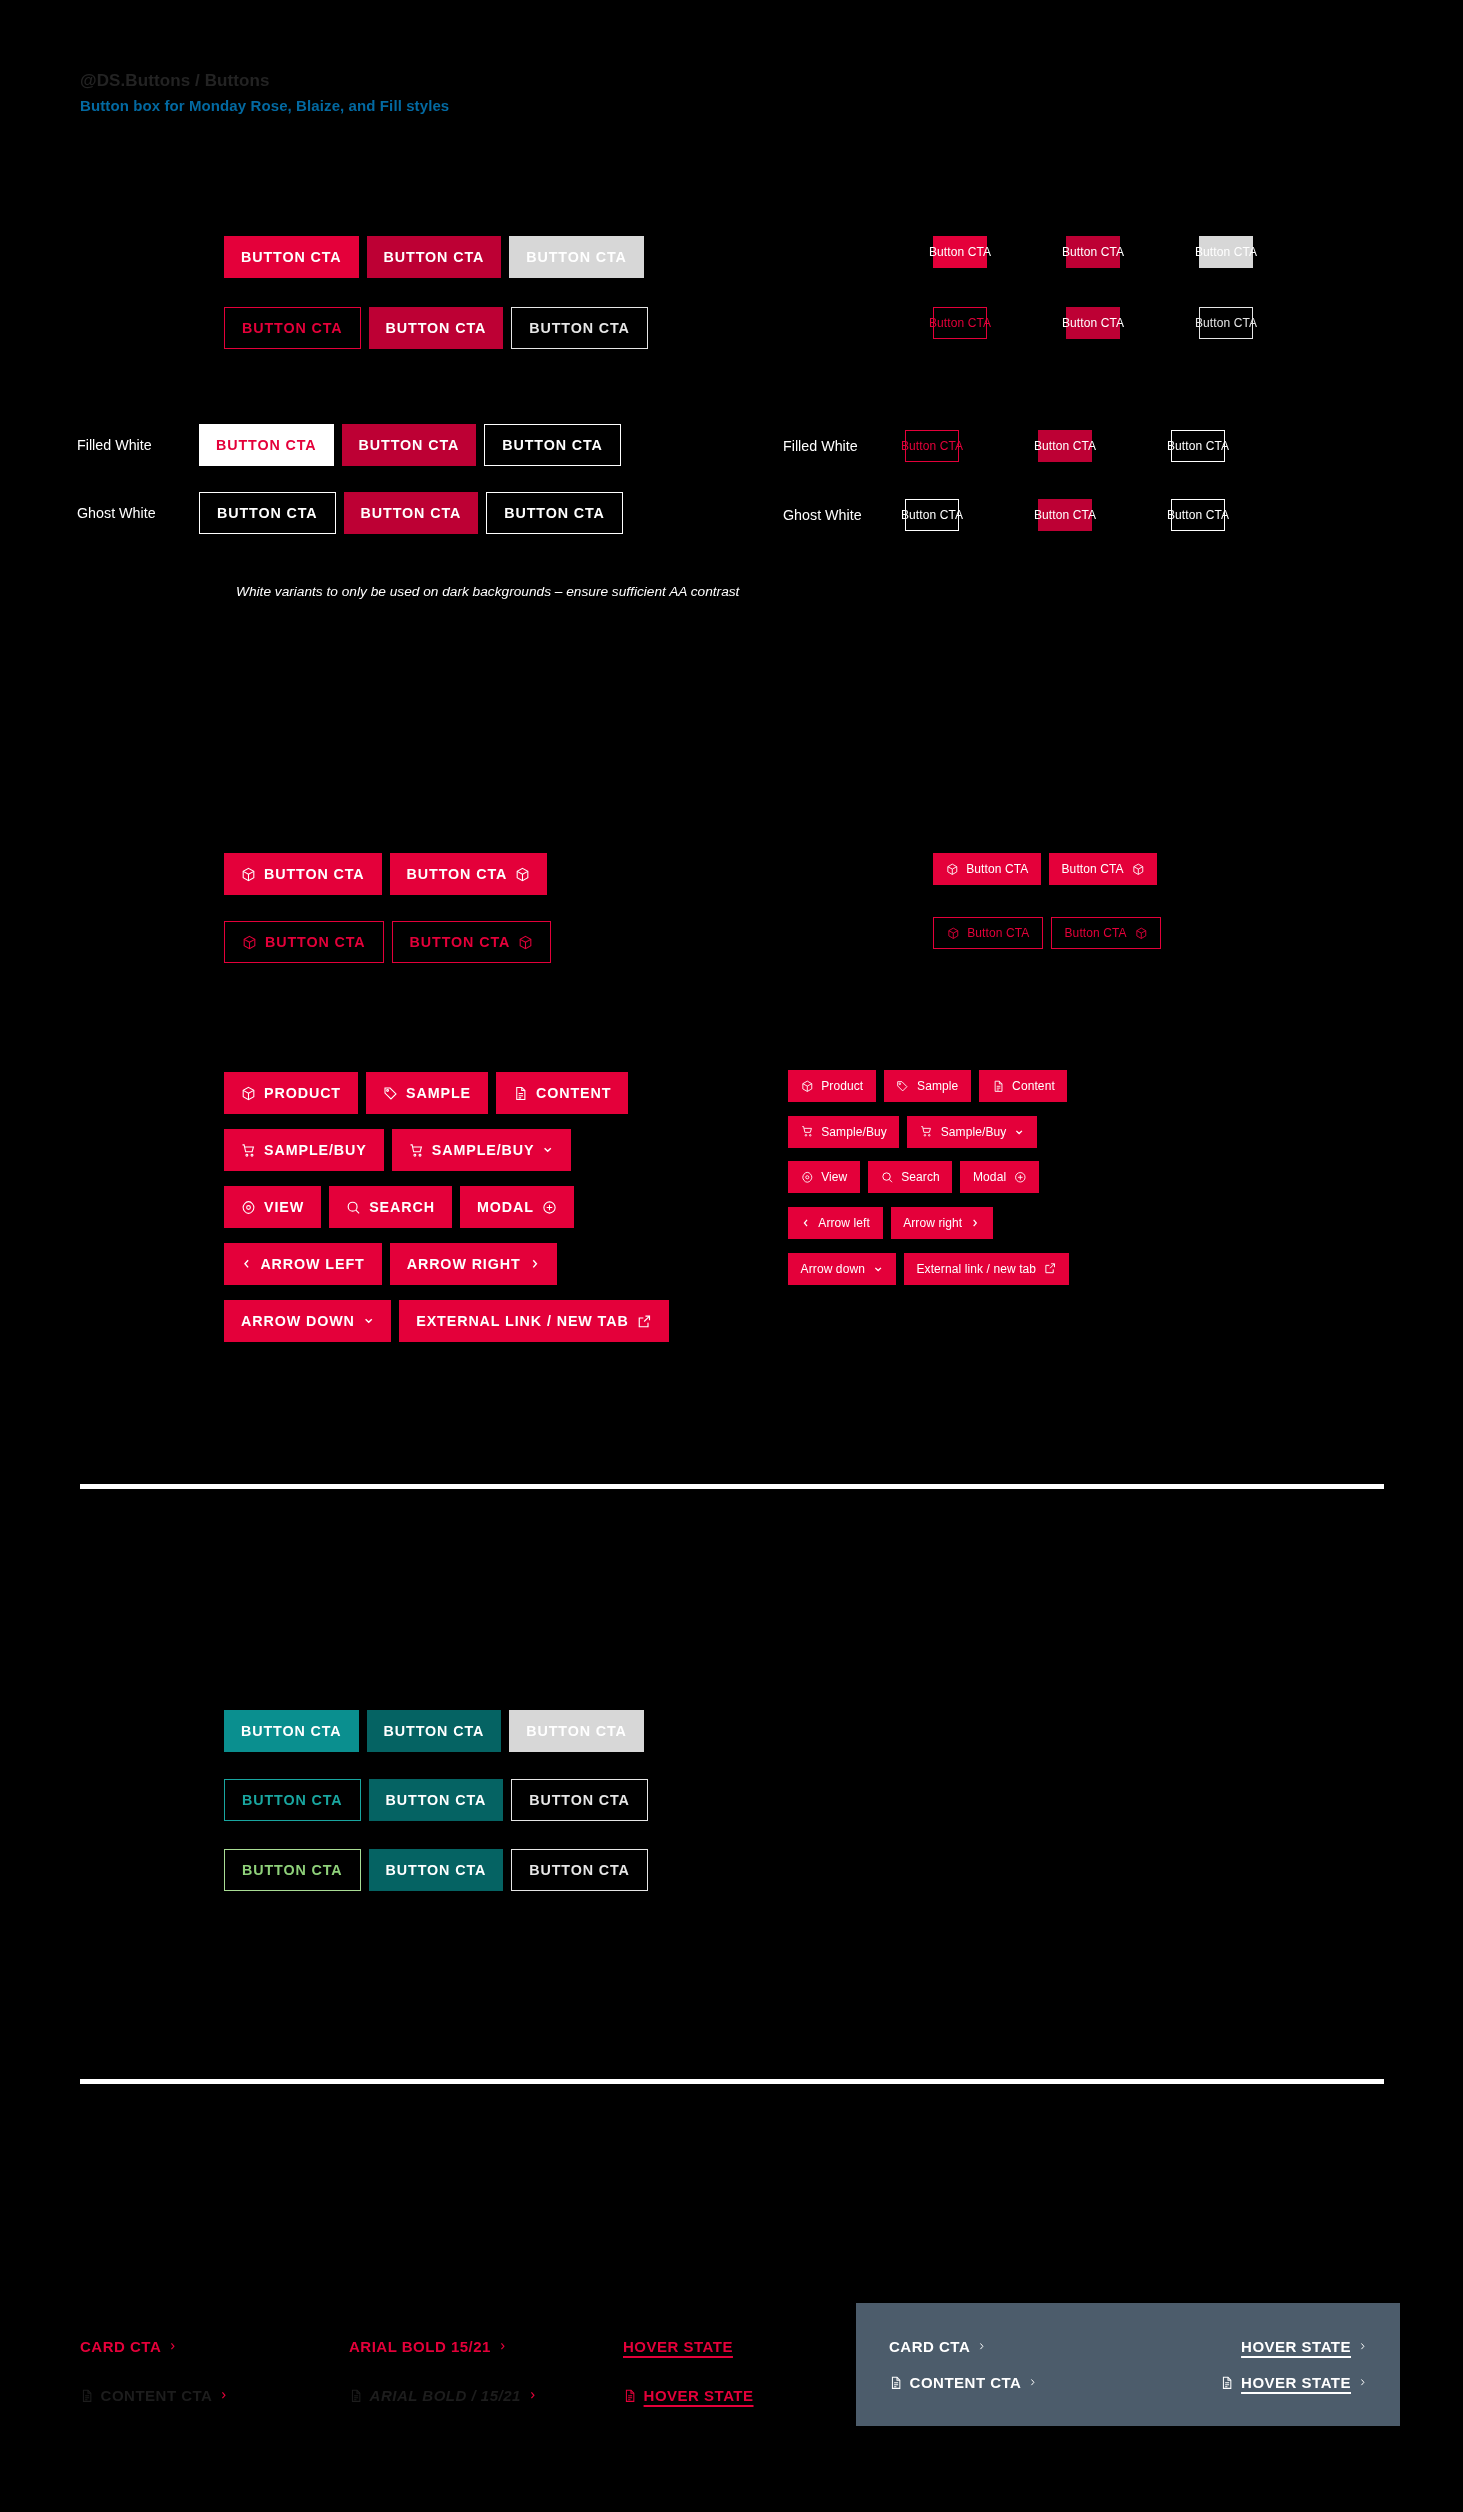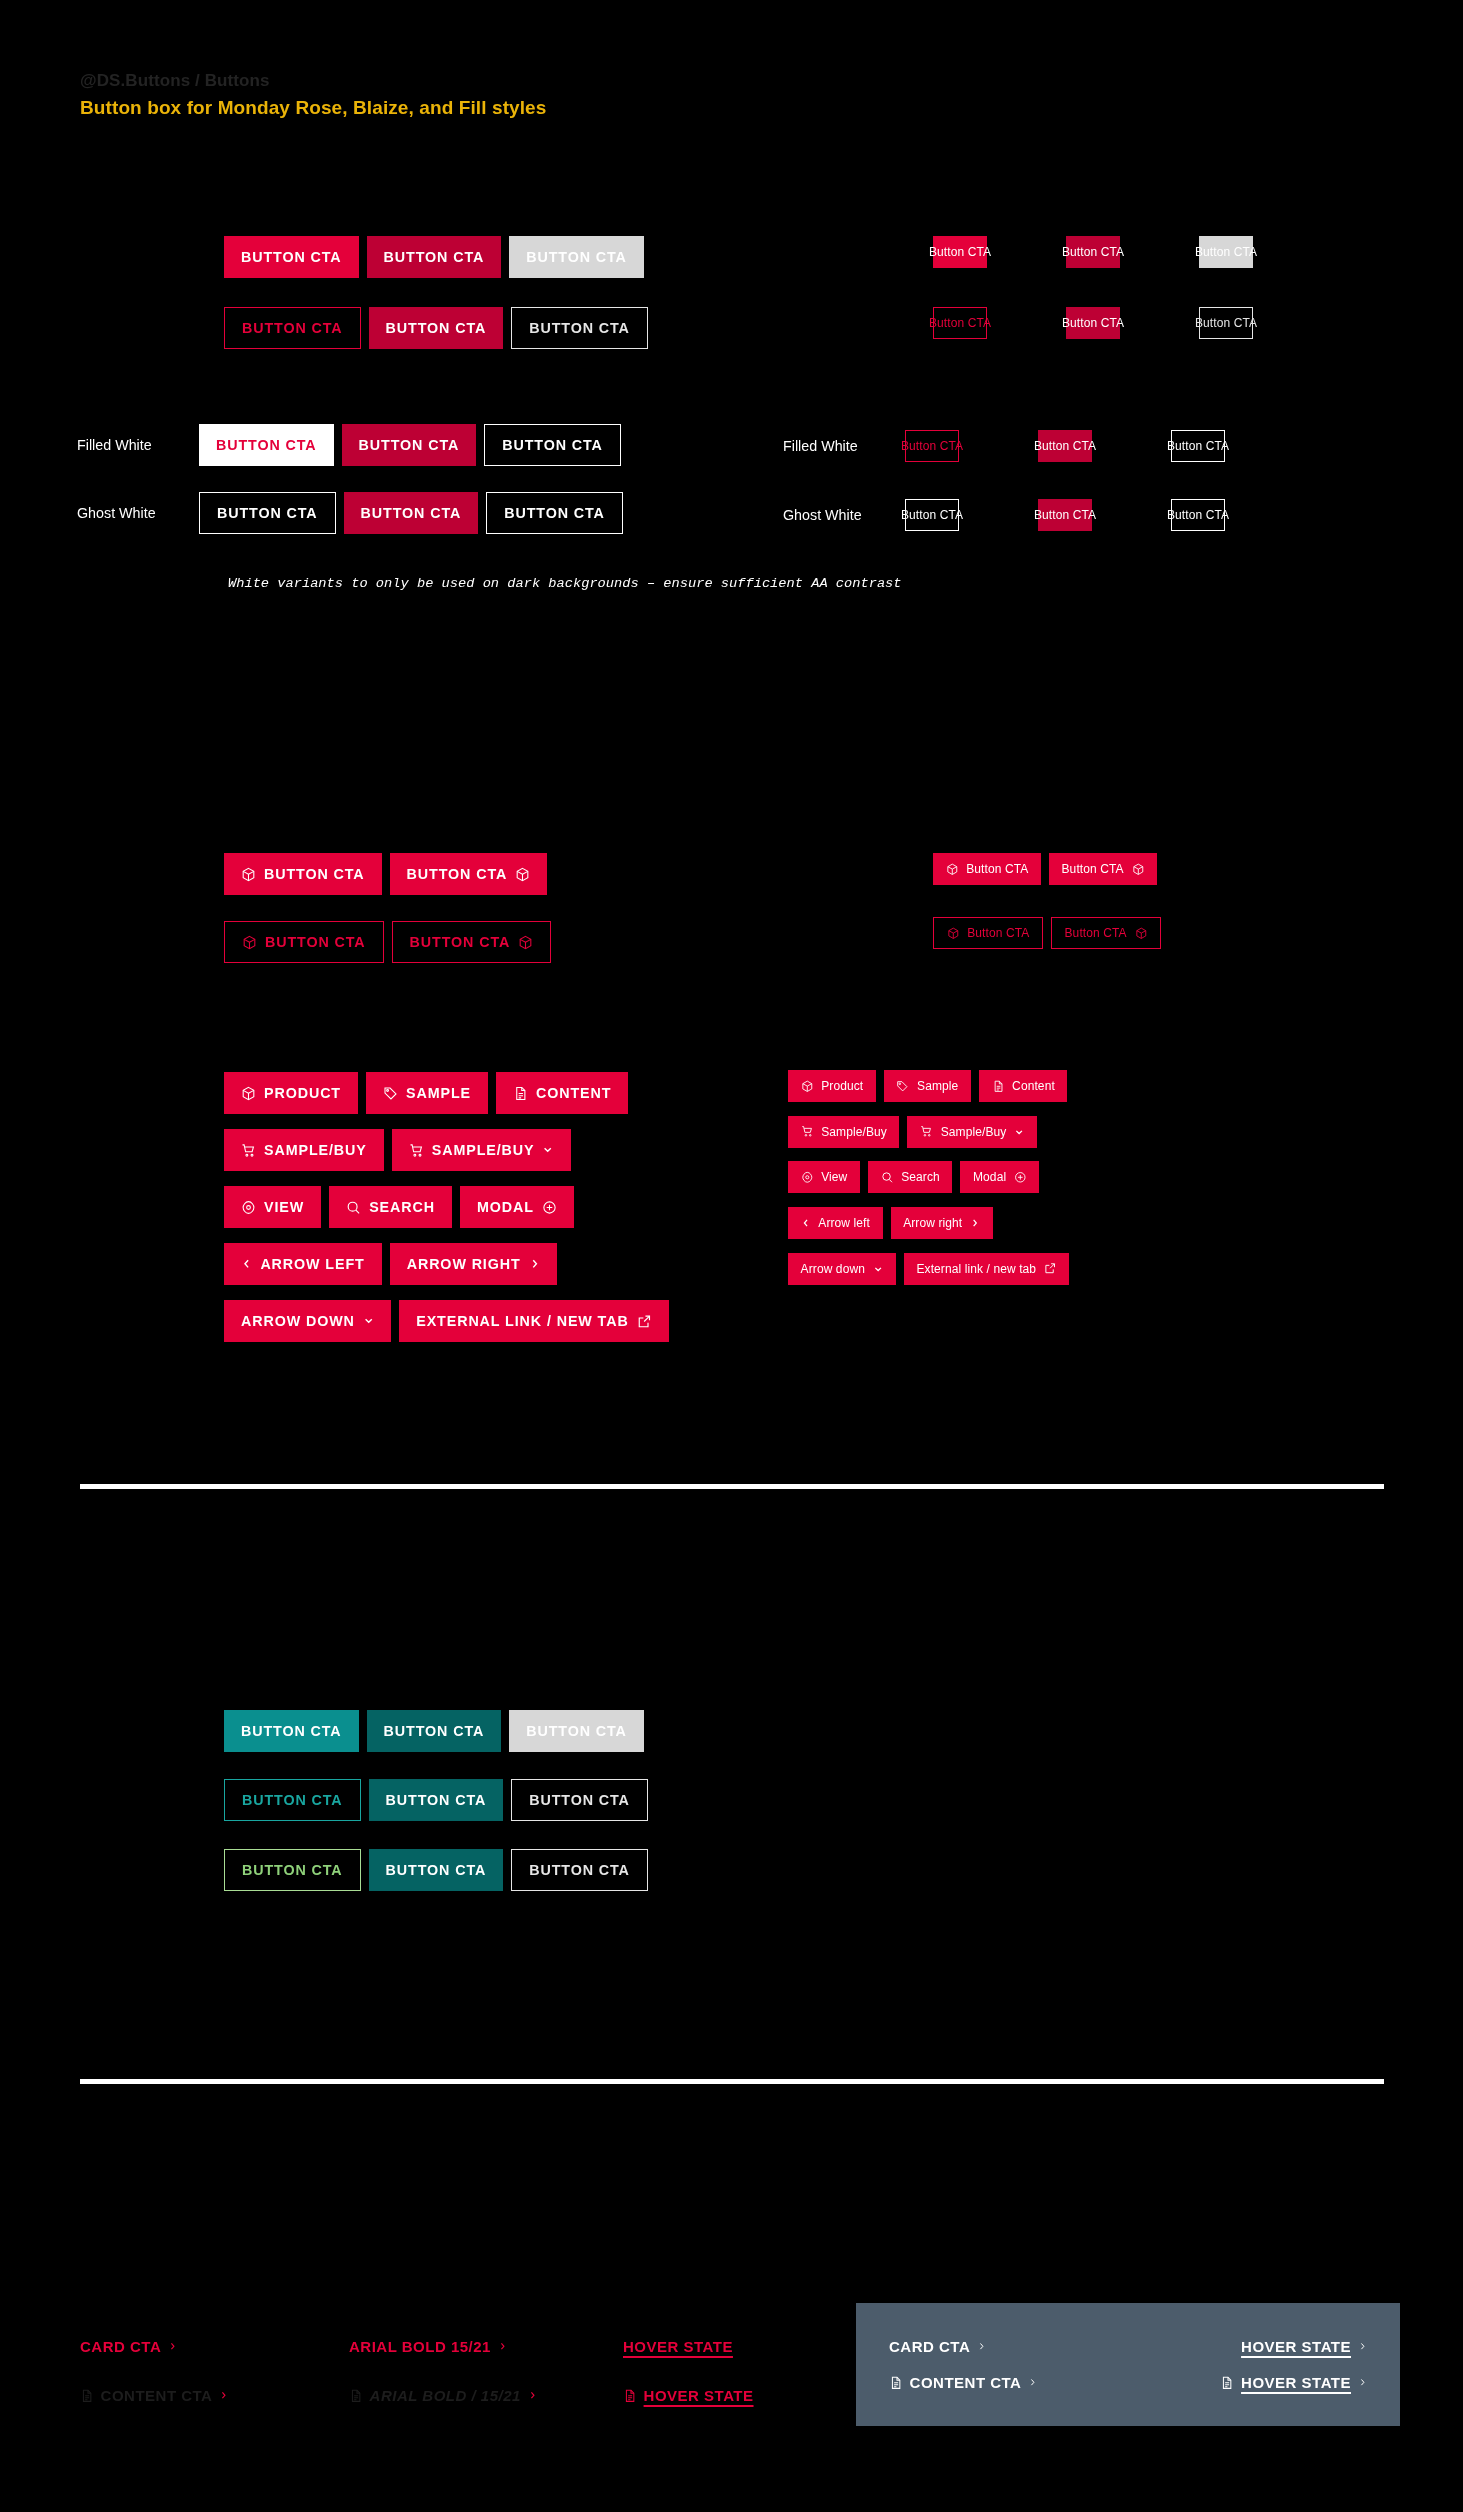--- a/index.html
+++ b/index.html
@@ -16,21 +16,21 @@
   }
   .page { position: relative; width: 1464px; height: 2076px; padding: 0 80px; }
 
   
   .sec-head { position:absolute; left:80px; }
   .sec-title {
     font-size: 17px; font-weight: 700; color:#232323;
     letter-spacing: 0.1px; margin:0 0 5.7px 0; white-space:nowrap;
   }
   .sec-sub {
-    font-size: 19px; font-weight: 700; color:#eab308;
+    font-size: 15px; font-weight: 700; color:#0369a1;
     letter-spacing:0.1px; margin:0; white-space:nowrap;
   }
 
   
   .btn {
     display:inline-flex; align-items:center; justify-content:center; gap:8px;
     border:none; cursor:pointer; white-space:nowrap;
     font-family:"Liberation Sans", sans-serif;
   }
   .btn.lg { height:42px; padding:0 17px; font-size:14.3px; font-weight:700; letter-spacing:0.9px; }
@@ -202,21 +202,21 @@
       <button class="btn sm fill-dark" style="width:54px;">
           <span>Button CTA</span>
         </button>
       <span style="width:63px;"></span>
       <button class="btn sm ghost-white" style="width:54px;">
           <span>Button CTA</span>
         </button>
     </div>
   </div>
 
-  <p class="note" style="position:absolute; left:224px; top:572px; margin:4px;font-family:Liberation Mono, monospace;">White variants to only be used on dark backgrounds – ensure sufficient AA contrast</p>
+  <p class="note" style="position:absolute; left:224px; top:572px; margin:12px;">White variants to only be used on dark backgrounds – ensure sufficient AA contrast</p>
 
 
   <div style="position:absolute; left:224px; top:853px;">
     <div class="row">
       <button class="btn lg fill-red">
         <span class="ic">
             <svg width="15" height="15" viewBox="0 0 24 24" fill="none" stroke="#fff" stroke-width="1.7">
               <path d="M12 2.2 20.5 7v10L12 21.8 3.5 17V7z"></path>
               <path d="M12 11.6 20.5 7M12 11.6 3.5 7M12 11.6v10.2"></path>
             </svg>

